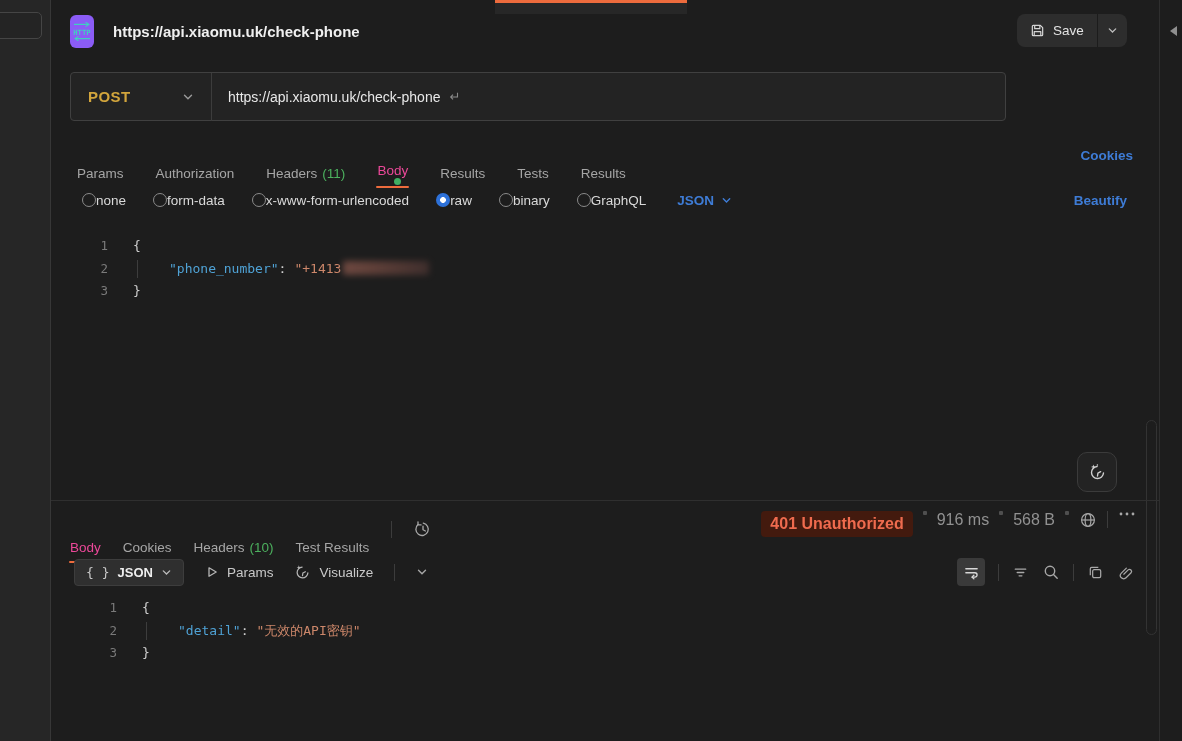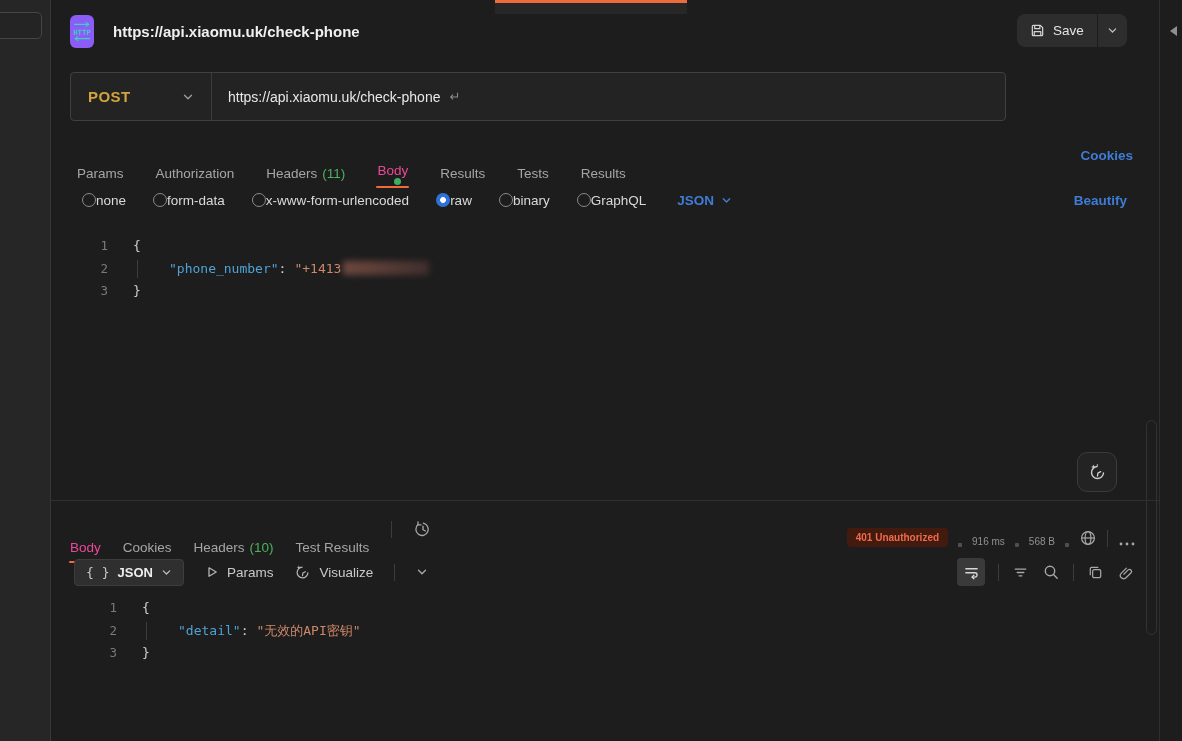--- a/index.html
+++ b/index.html
@@ -78,21 +78,21 @@
   .postbot-btn { position:absolute; left:1077px; top:452px; width:40px; height:40px; border:1px solid #3b3b3b; border-radius:10px;
     background:#232323; display:flex; align-items:center; justify-content:center; color:#cfcfcf; cursor:pointer; }
   .h-divider { position:absolute; left:51px; top:500px; width:1109px; height:1px; background:#2f2f2f; }
 
   
   .resp-tabs { position:absolute; left:70px; top:511px; height:36px; display:flex; gap:22px; align-items:center; color:#a6a6a6; }
   .resp-tabs .tab.active .tab-label::after { bottom:-8px; }
   .vsep { width:1px; height:17px; background:#3c3c3c; }
   .icon-btn { display:flex; align-items:center; justify-content:center; color:#a8a8a8; cursor:pointer; }
 
-  .resp-meta { position:absolute; right:46px; top:511px; height:36px; display:flex; gap:10px; align-items:flex-end; color:#919191; font-size:10px; }
+  .resp-meta { position:absolute; right:46px; top:511px; height:36px; display:flex; gap:10px; align-items:flex-start; color:#919191; font-size:16px; }
   .status-badge { background:#431a0e; color:#ef6b4e; font-weight:600; padding:4px 9px; border-radius:4px; }
   .msep { width:4px; height:4px; border-radius:1px; background:#4f4f4f; }
 
   .resp-toolbar { position:absolute; left:74px; top:556px; height:32px; display:flex; gap:21px; align-items:center; color:#c9c9c9; }
   .fmt-pill { display:flex; align-items:center; gap:8px; background:#2f2f2f; border:1px solid #3d3d3d; border-radius:4px;
     padding:5px 11px; color:#eee; font-weight:600; font-size:13px; cursor:pointer; }
   .fmt-braces { font-family:"DejaVu Sans Mono", monospace; color:#c9c9c9; font-weight:400; }
   .tool { display:flex; align-items:center; gap:8px; cursor:pointer; }
   .rt-icons { position:absolute; right:48px; top:556px; height:32px; display:flex; gap:13px; align-items:center; color:#a6a6a6; }
   .wrap-btn { width:28px; height:28px; background:#3a3a3a; border-radius:4px; display:flex; align-items:center; justify-content:center; color:#d8d8d8; cursor:pointer; }

